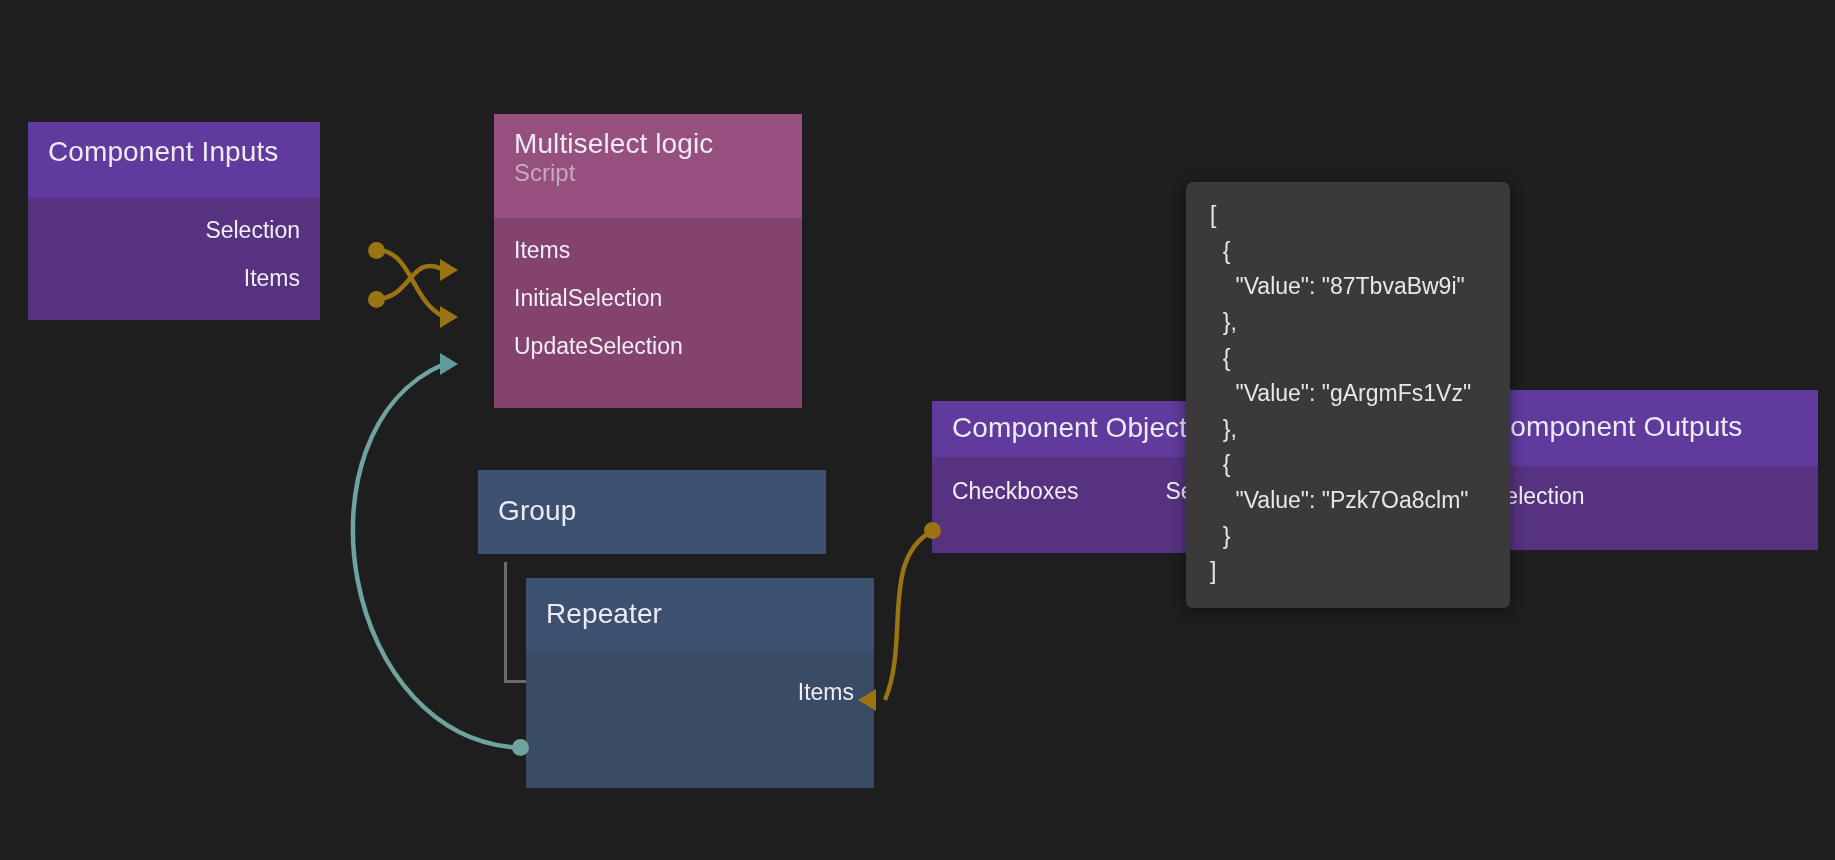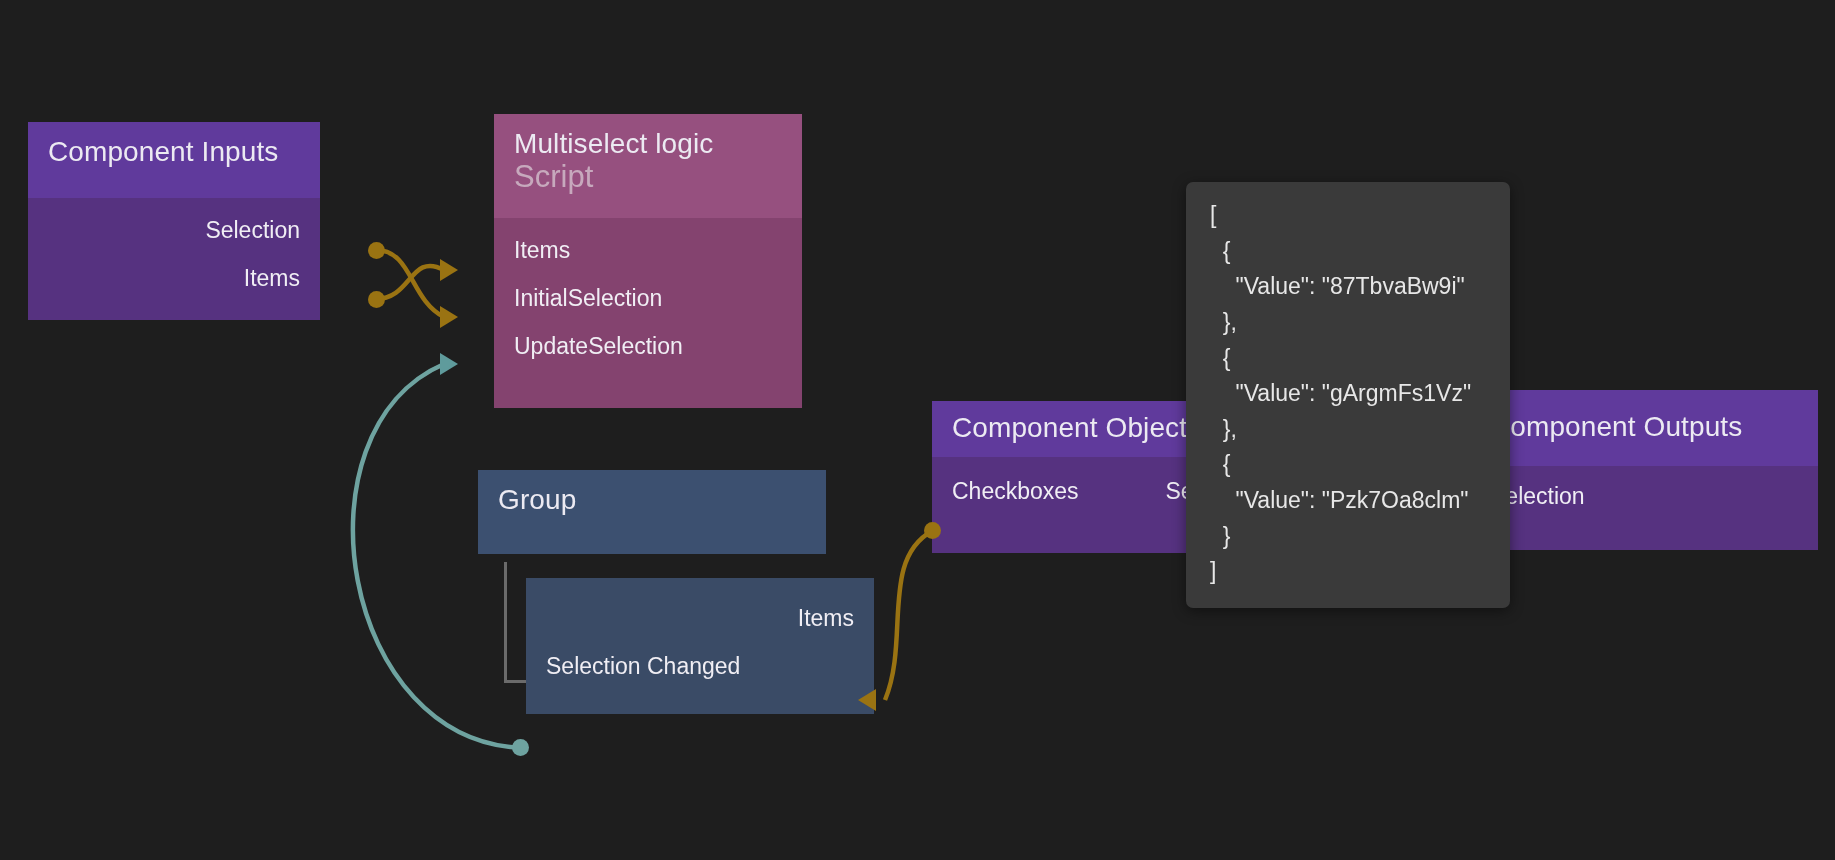--- a/index.html
+++ b/index.html
@@ -46,21 +46,21 @@
     color: #eceaf2;
     line-height: 1.12;
   }
   .node-title {
     font-size: 28px;
     font-weight: 400;
     letter-spacing: .1px;
     white-space: nowrap;
   }
   .node-subtitle {
-    font-size: 31px;
+    font-size: 24px;
     font-weight: 400;
     color: #c7a9bd;
     margin-top: 1px;
     white-space: nowrap;
   }
   .node-body {
     box-sizing: border-box;
     padding: 8px 0 14px 0;
   }
 
@@ -212,34 +212,34 @@
     <div class="pin-arrow"></div>
   </div>
   <div class="pin" style="left:440px; top:306px;">
     <div class="pin-arrow"></div>
   </div>
   <div class="pin" style="left:440px; top:353px;">
     <div class="pin-arrow teal"></div>
   </div>
 
   <div class="node blue" style="left:478px; top:470px; width:348px;">
-    <div class="node-header" style="height:84px; display:flex; ">
+    <div class="node-header" style="height:84px; display:flex; align-items:center;">
       <div class="node-title">Group</div>
     </div>
   </div>
 
   <div class="tree-elbow" style="left:504px; top:562px; width:24px; height:118px;"></div>
 
   <div class="node blue" style="left:526px; top:578px; width:348px;">
+    <div class="node-header" style="height:74px; display:flex; align-items:center;">
+      <div class="node-title">Repeater</div>
+    </div>
     <div class="node-body" style="height:136px; padding-top:16px;">
       <div class="port-row out">
         <span class="port-label">Items</span>
-      </div>
-      <div class="port-row in">
-        <span class="port-label">Selection Changed</span>
       </div>
     </div>
   </div>
   <div class="pin" style="left:858px; top:689px;">
     <div class="pin-arrow left"></div>
   </div>
   <div class="pin" style="left:512px; top:739px;">
     <div class="pin-dot teal"></div>
   </div>
 

